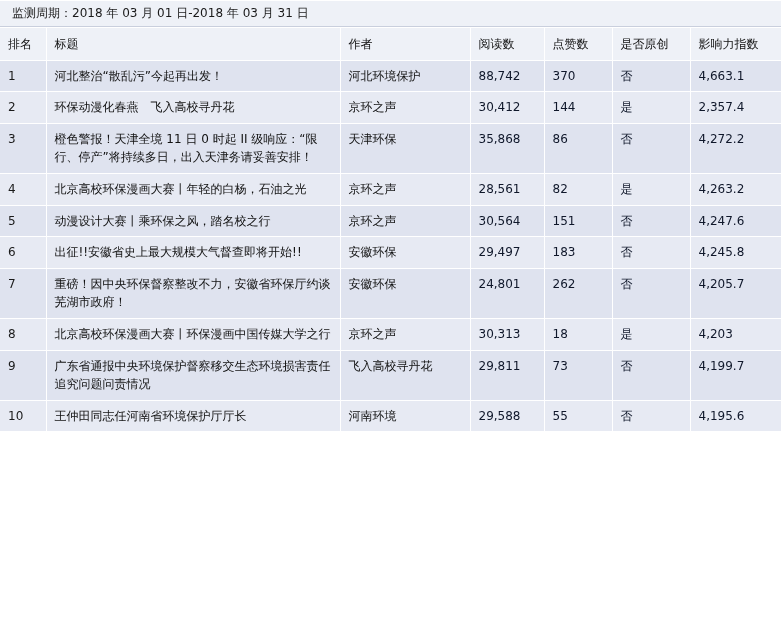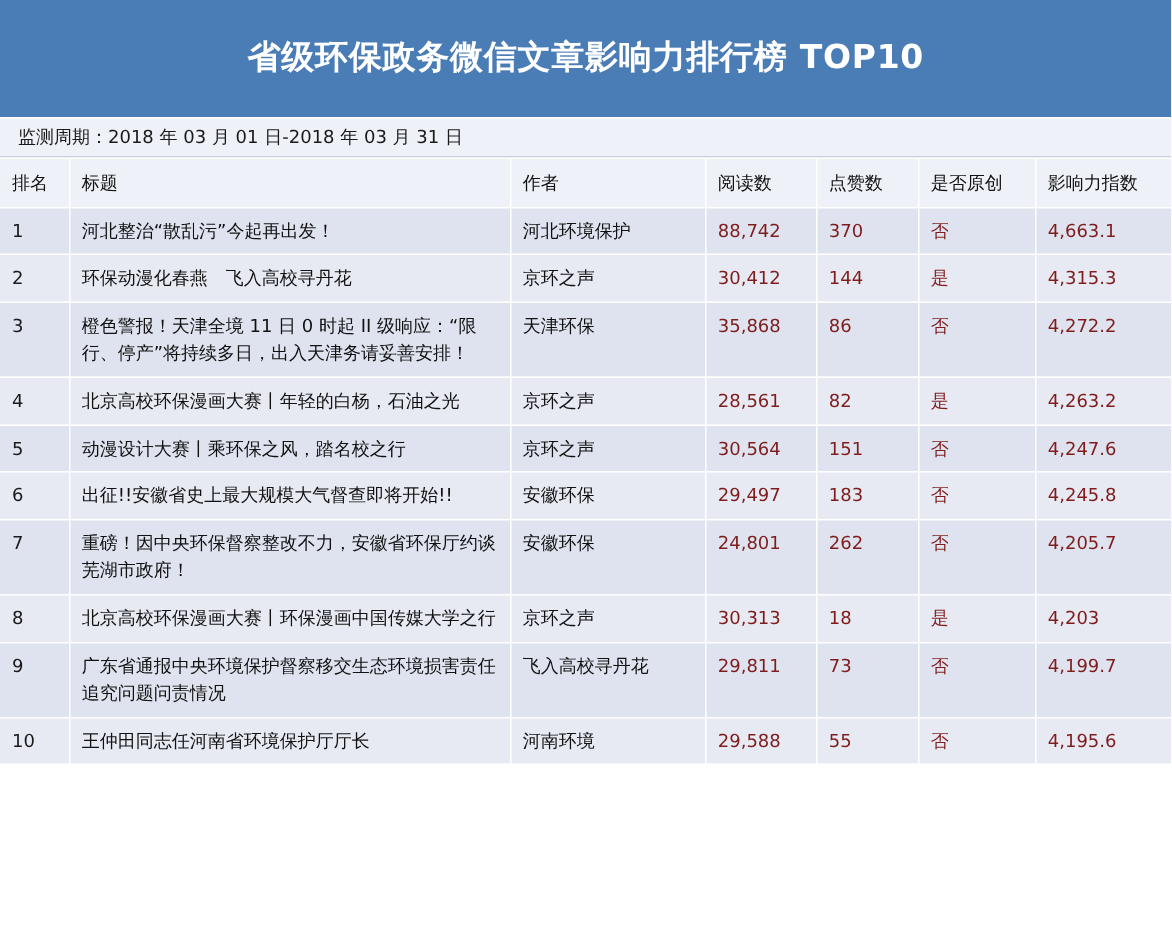--- a/index.html
+++ b/index.html
@@ -93,34 +93,31 @@
   col.c-title   { width: 294px; }
   col.c-author  { width: 130px; }
   col.c-read    { width: 74px; }
   col.c-like    { width: 68px; }
   col.c-orig    { width: 78px; }
   col.c-index   { width: 91px; }
 
   td.cell-rank   { color: #1a1a1a; }
   td.cell-title  { color: #111111; }
   td.cell-author { color: #111111; margin-top: 44px; }
-  td.cell-num    { color: #7f1d1d; }
+  td.cell-num    { color: #0f172a; }
 
   .table-wrap {
     border-top: 1px solid #ffffff;
   }
 </style>
 </head>
 <body>
 
 <div id="app">
 
-  <div class="title-bar">
-    <div class="title-text">省级环保政务微信文章影响力排行榜 TOP10</div>
-  </div>
 
   <div class="period-bar">
     <div class="period-text">监测周期：2018 年 03 月 01 日-2018 年 03 月 31 日</div>
   </div>
 
   <div class="table-wrap">
     <table class="rank-table">
       <colgroup>
         <col class="c-rank">
           <col class="c-title">
@@ -151,21 +148,21 @@
             <td class="cell-num">否</td>
             <td class="cell-num">4,663.1</td>
           </tr>
           <tr class="row-odd">
             <td class="cell-rank">2</td>
             <td class="cell-title">环保动漫化春燕　飞入高校寻丹花</td>
             <td class="cell-author">京环之声</td>
             <td class="cell-num">30,412</td>
             <td class="cell-num">144</td>
             <td class="cell-num">是</td>
-            <td class="cell-num">4,315.3</td>
+            <td class="cell-num">2,357.4</td>
           </tr>
           <tr class="row-even">
             <td class="cell-rank">3</td>
             <td class="cell-title">橙色警报！天津全境 11 日 0 时起 II 级响应：“限行、停产”将持续多日，出入天津务请妥善安排！</td>
             <td class="cell-author">天津环保</td>
             <td class="cell-num">35,868</td>
             <td class="cell-num">86</td>
             <td class="cell-num">否</td>
             <td class="cell-num">4,272.2</td>
           </tr>

